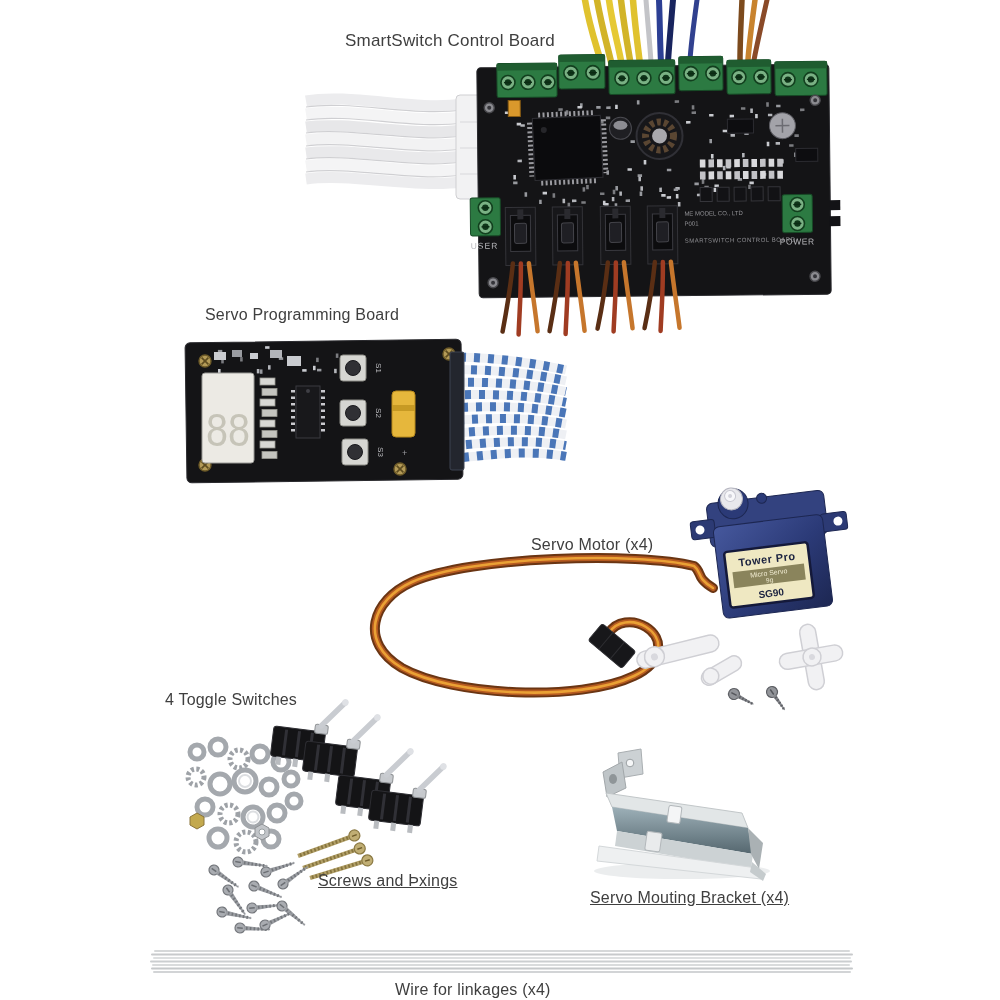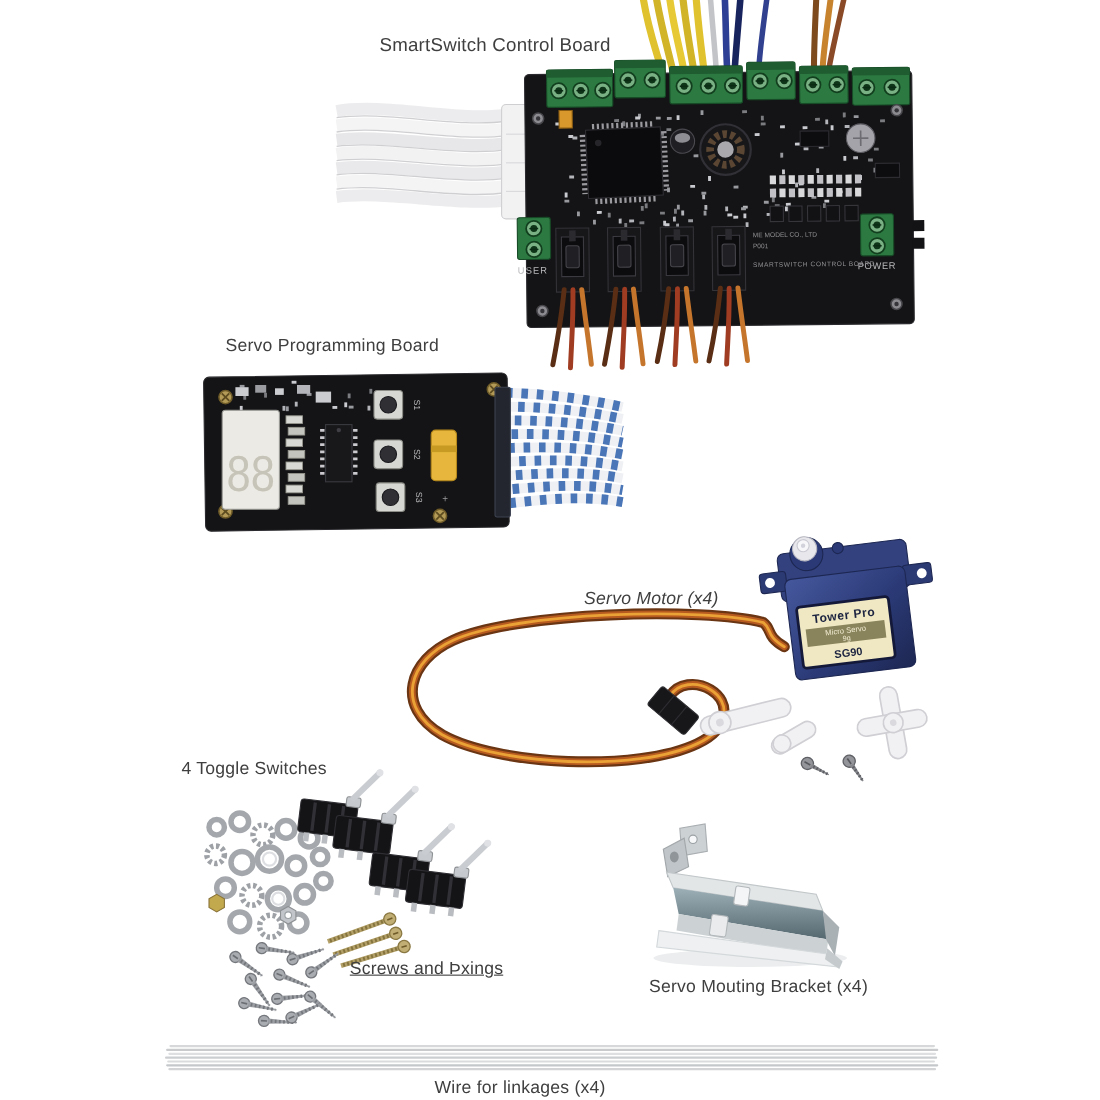--- a/index.html
+++ b/index.html
@@ -611,19 +611,19 @@
     <line x1="154" y1="958" x2="850" y2="958" stroke="#dddfe0" stroke-width="2"></line>
     <line x1="151" y1="961.5" x2="851" y2="961.5" stroke="#cbced0" stroke-width="2"></line>
     <line x1="153" y1="965" x2="849" y2="965" stroke="#d9dbdc" stroke-width="2"></line>
     <line x1="152" y1="968.5" x2="852" y2="968.5" stroke="#c5c8ca" stroke-width="2"></line>
     <line x1="154" y1="972" x2="850" y2="972" stroke="#d2d4d6" stroke-width="2"></line>
   </g>
 </svg>
 
 <div class="lbl lbl-lg" style="left:345px;top:31px;">SmartSwitch Control Board</div>
 <div class="lbl lbl-md" style="left:205px;top:306px;text-align:center;">Servo Programming Board</div>
-<div class="lbl lbl-md" style="left:531px;top:536px;font-style:italic;">Servo Motor (x4)</div>
+<div class="lbl lbl-md" style="left:531px;top:536px;">Servo Motor (x4)</div>
 <div class="lbl lbl-md" style="left:165px;top:691px;">4 Toggle Switches</div>
 <div class="lbl lbl-md" style="left:318px;top:872px;text-decoration:underline;">Screws and Þxings</div>
-<div class="lbl lbl-md" style="left:590px;top:889px;">Servo Mouting Bracket (x4)</div>
+<div class="lbl lbl-md" style="left:590px;top:889px;text-decoration:underline;">Servo Mouting Bracket (x4)</div>
 <div class="lbl lbl-md" style="left:395px;top:981px;">Wire for linkages (x4)</div>
 
 </div>
 
 </body></html>

